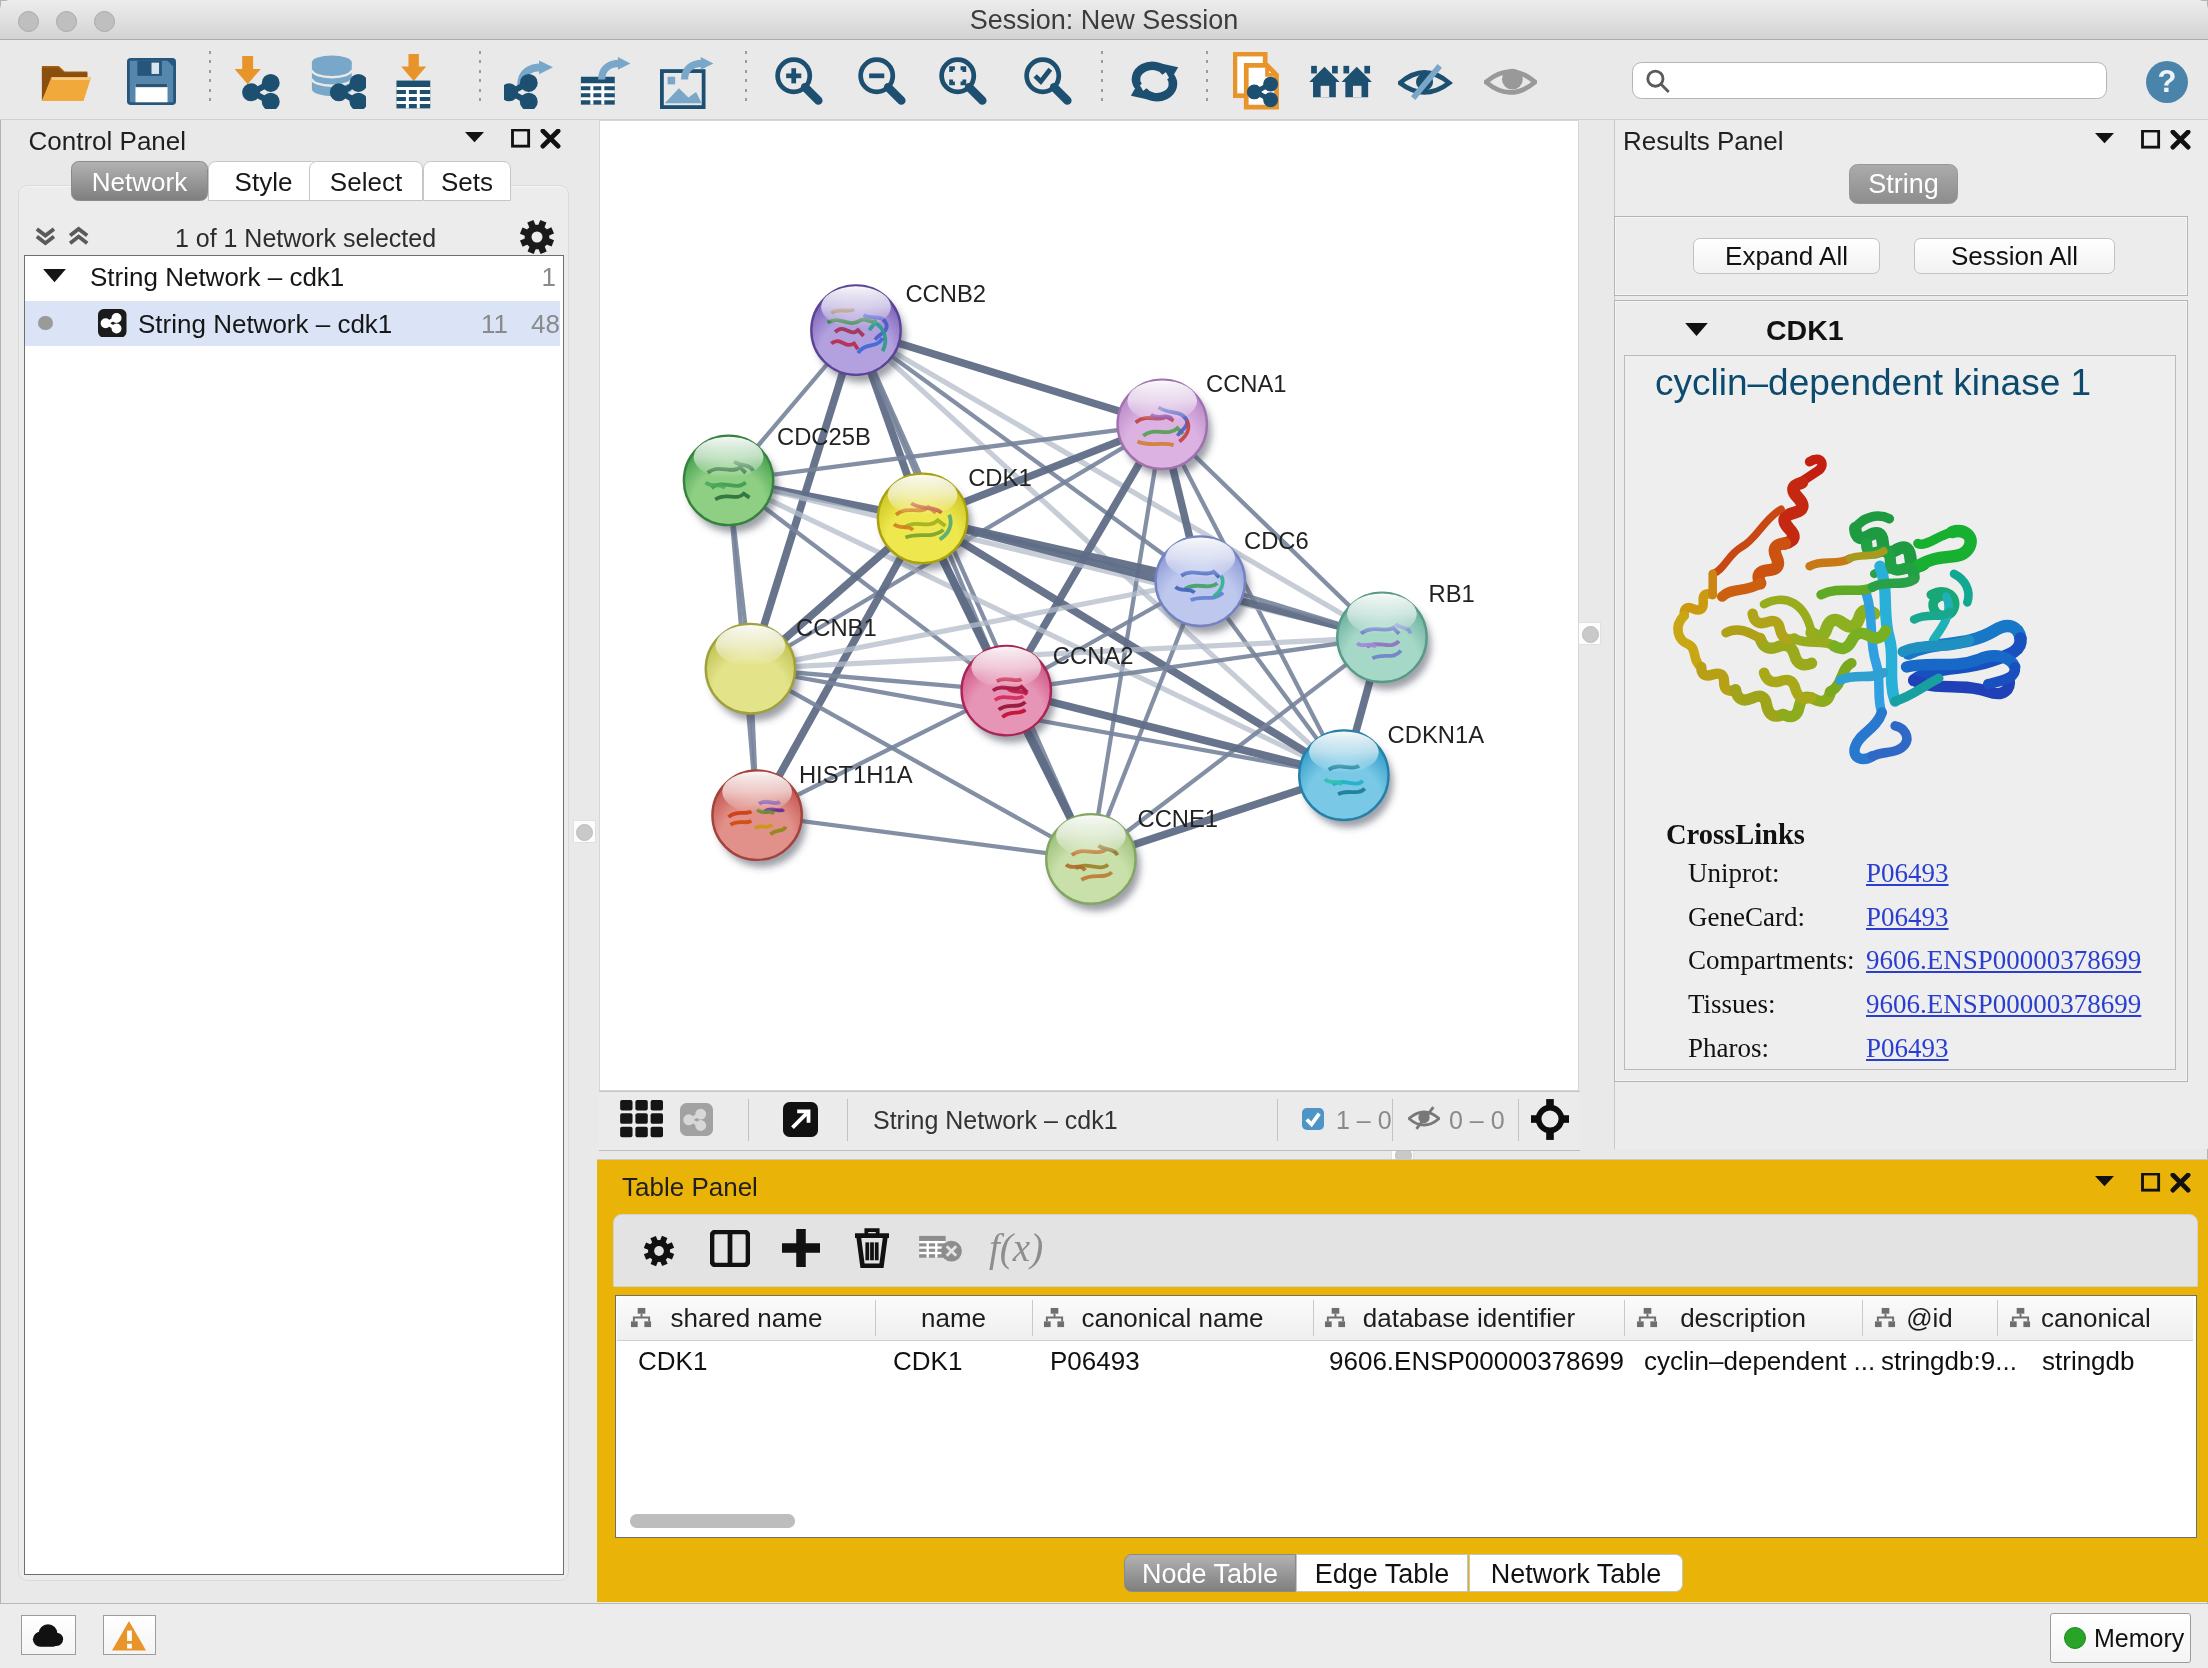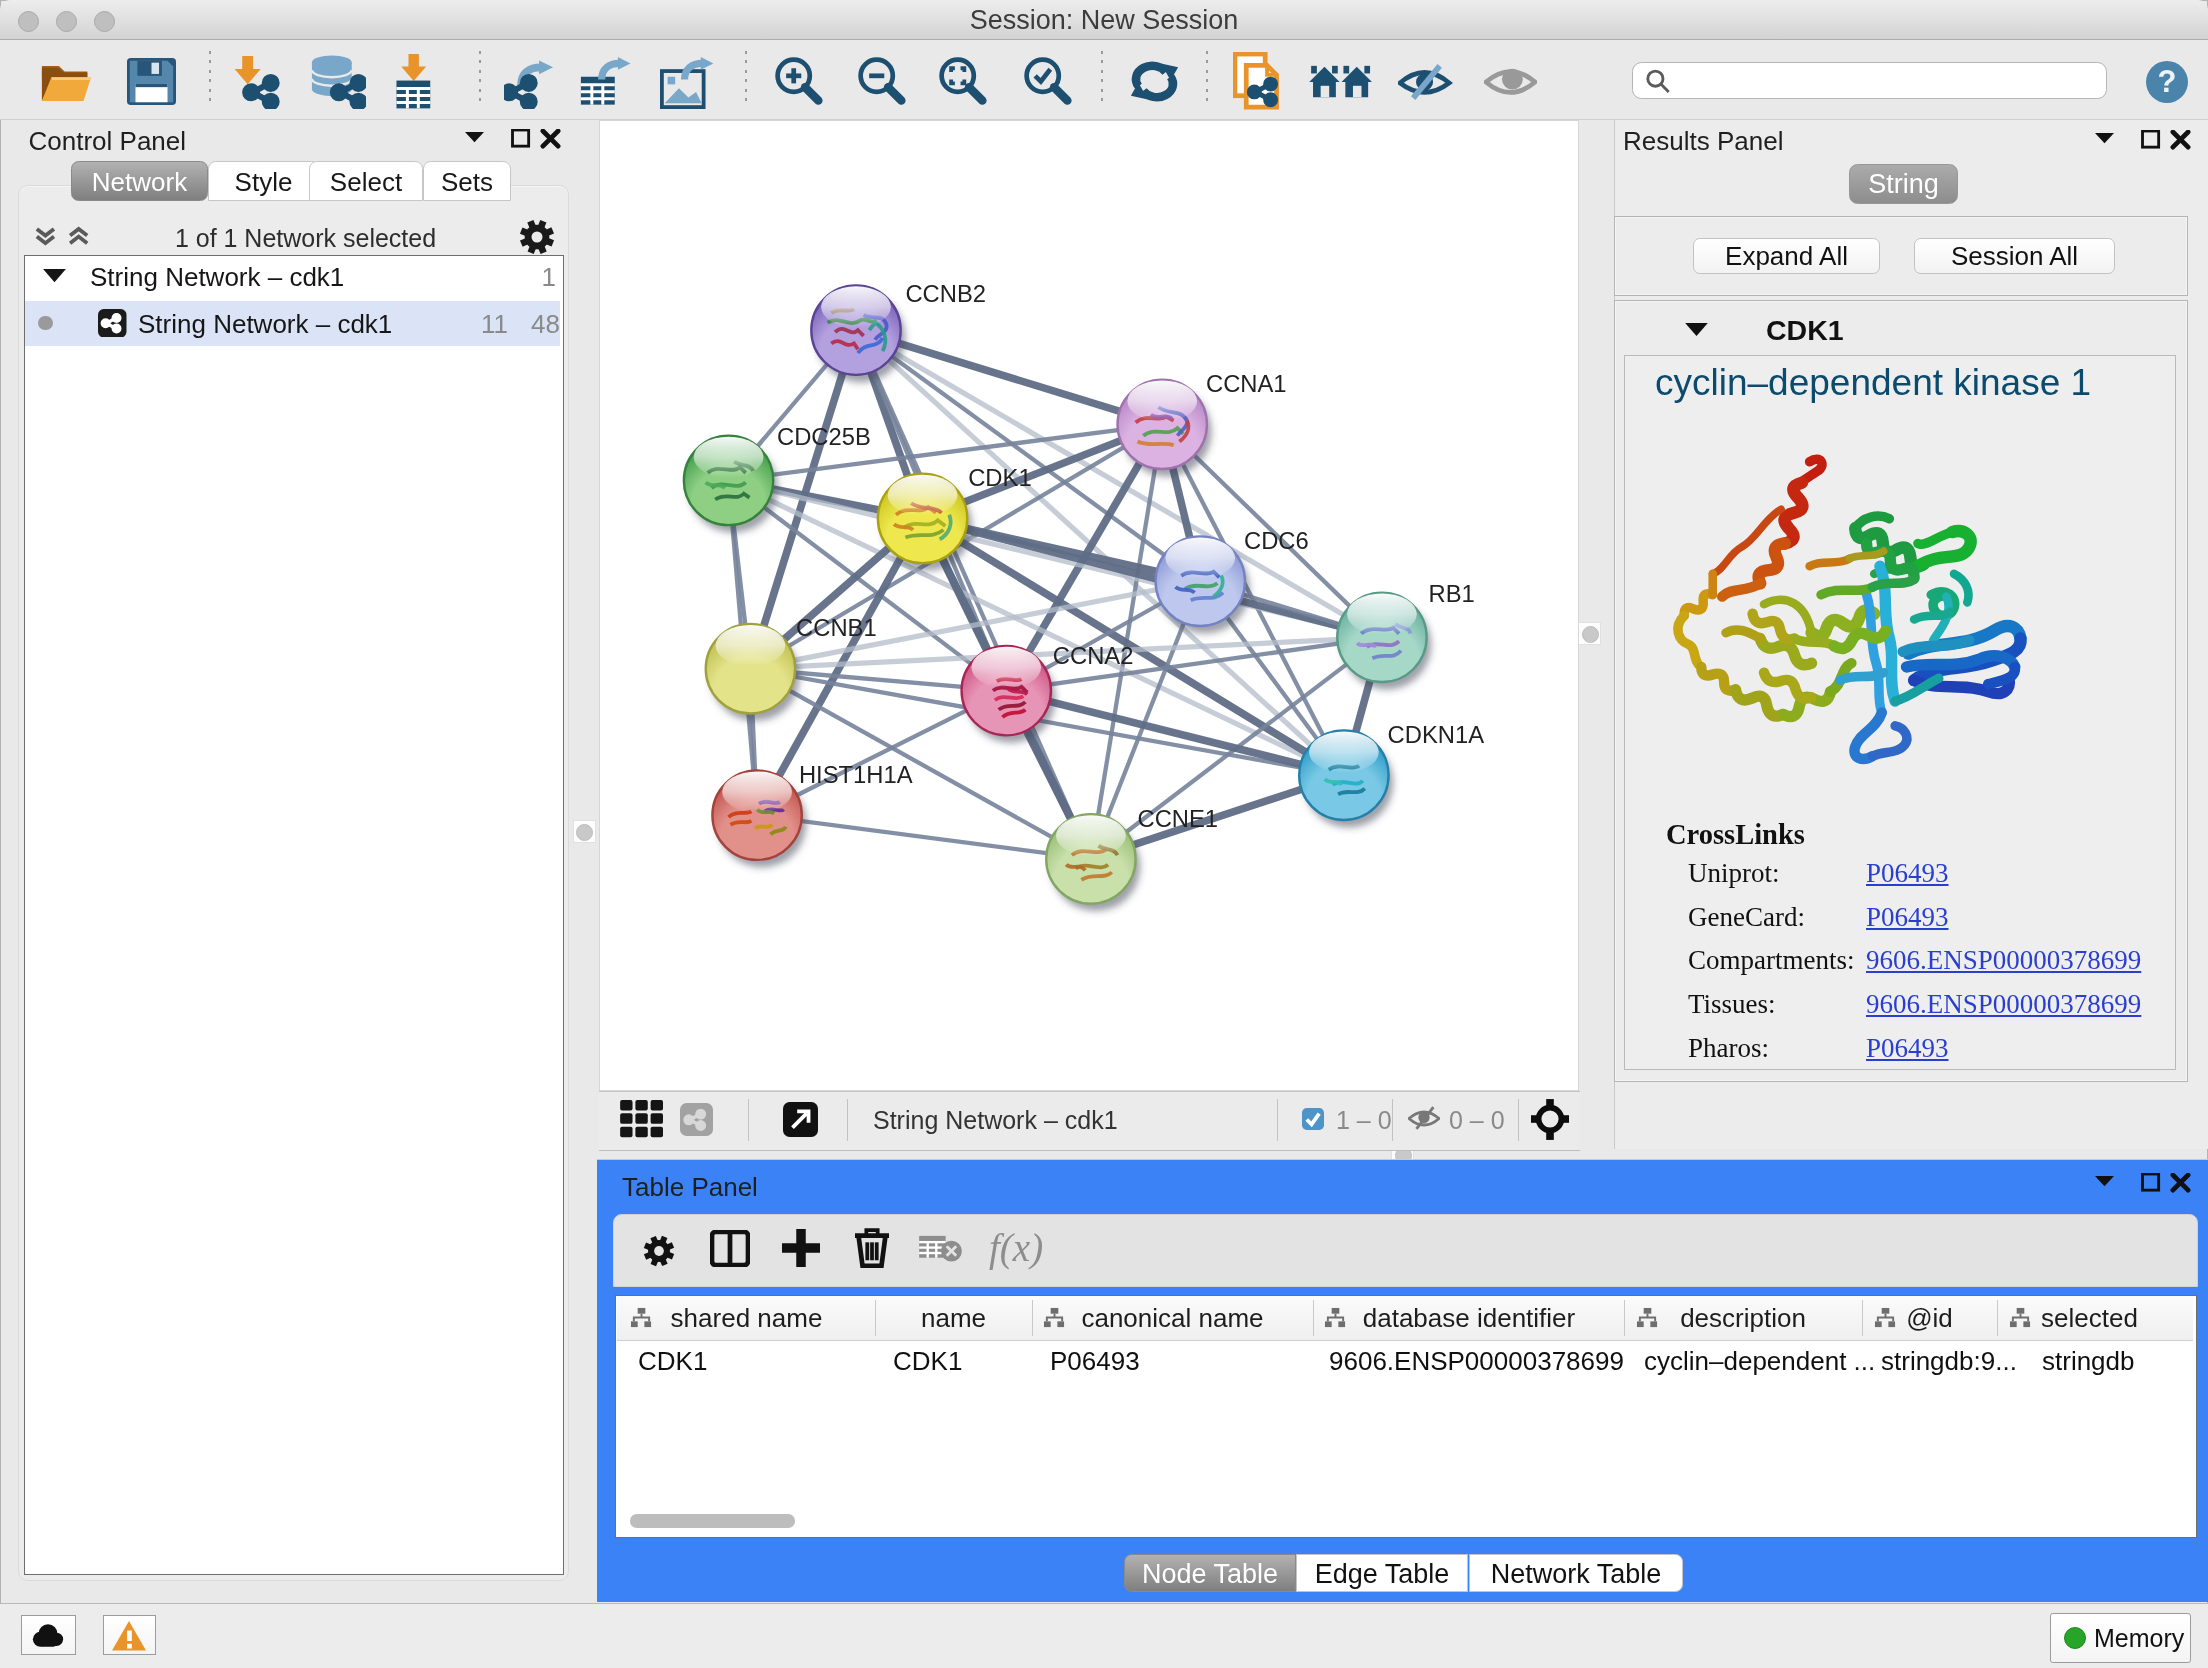--- a/index.html
+++ b/index.html
@@ -30,21 +30,21 @@
 .ntsep{border-left:1px solid #c2c2c2;width:0;height:42px;top:7.6px;}
 .respanel{left:1614px;top:120px;width:594px;height:1029px;background:#ececec;
   border-left:1.9px solid #c9c9c9;}
 .rbox{background:#ececec;border:1px solid #b4b4b4;box-shadow:inset 0 0 0 1px #f5f5f5;}
 .btn{background:linear-gradient(#ffffff,#f2f2f2);border:1px solid #c2c2c2;border-radius:6.7px;
   font-size:26px;color:#111;text-align:center;}
 .stringtab{left:1849px;top:164px;width:107px;height:38px;background:linear-gradient(#ababab,#8d8d8d);
   border:1px solid #979797;border-radius:8.6px;color:#fff;font-size:27px;text-align:center;line-height:38px;}
 .serif{font-family:"Liberation Serif",serif;}
 .link{color:#2a3fd0;text-decoration:underline;}
-.tablepanel{left:597px;top:1159px;width:1611px;height:442px;background:#3b82f6;
+.tablepanel{left:597px;top:1159px;width:1611px;height:442px;background:#eab308;
   border-top:1px solid #c9c9c9;}
 .ttoolbar{left:16px;top:54px;width:1583px;height:71px;background:#e3e3e3;
   border:1px solid #d2d2d2;border-radius:8.6px 8.6px 0 0;}
 .ttable{left:18px;top:135px;width:1580px;height:241px;background:#fff;border:1.9px solid #6e6e6e;}
 .thead{left:0;top:0;width:1576px;height:44px;background:linear-gradient(#fbfbfb,#efefef);
   border-bottom:1px solid #cfcfcf;}
 .hcol{position:absolute;top:0;height:44px;color:#1d1d1d;font-size:26px;line-height:44px;}
 .hdiv{position:absolute;top:3.8px;width:0;height:36px;border-left:1px solid #c9c9c9;}
 .cell{position:absolute;top:46px;height:40px;color:#101010;font-size:26px;line-height:38px;}
 .btab{position:absolute;top:1554px;height:38px;background:#fff;border:1px solid #c4c4c4;
@@ -807,21 +807,21 @@
 <div class="abs" style="left:2009px;top:1307px;width:23px;height:22px"><svg width="23" height="22" viewBox="0 0 24 23" style="vertical-align:-3.8px">
       <g fill="#6e6e6e">
         <rect x="8" y="1" width="8" height="6"></rect>
         <rect x="1" y="15" width="7" height="6"></rect>
         <rect x="15" y="15" width="7" height="6"></rect>
       </g>
       <g stroke="#6e6e6e" stroke-width="2" fill="none">
         <path d="M12 7 L12 11 M4 15 L4 11 L20 11 L20 15"></path>
       </g>
     </svg></div>
-<div class="hcol" style="left:2041px;top:1296px;width:152px;text-align:left">selected</div>
+<div class="hcol" style="left:2041px;top:1296px;width:152px;text-align:left">canonical</div>
 <div class="hdiv" style="left:1997px;top:1300px"></div>
 <div class="cell" style="left:638px;top:1342px">CDK1</div>
 <div class="cell" style="left:893px;top:1342px">CDK1</div>
 <div class="cell" style="left:1050px;top:1342px">P06493</div>
 <div class="cell" style="left:1329px;top:1342px">9606.ENSP00000378699</div>
 <div class="cell" style="left:1644px;top:1342px">cyclin–dependent ...</div>
 <div class="cell" style="left:1881px;top:1342px">stringdb:9...</div>
 <div class="cell" style="left:2042px;top:1342px">stringdb</div>
 <div class="abs" style="left:630px;top:1514px;width:165px;height:14.3px;border-radius:6.7px;background:#bdbdbd"></div>
 <div class="btab" style="left:1124px;width:172px;border-radius:7.6px 0 0 7.6px;background:linear-gradient(#b2b2b2,#7f7f7f);color:#fff;border-color:#8a8a8a;">Node Table</div>

